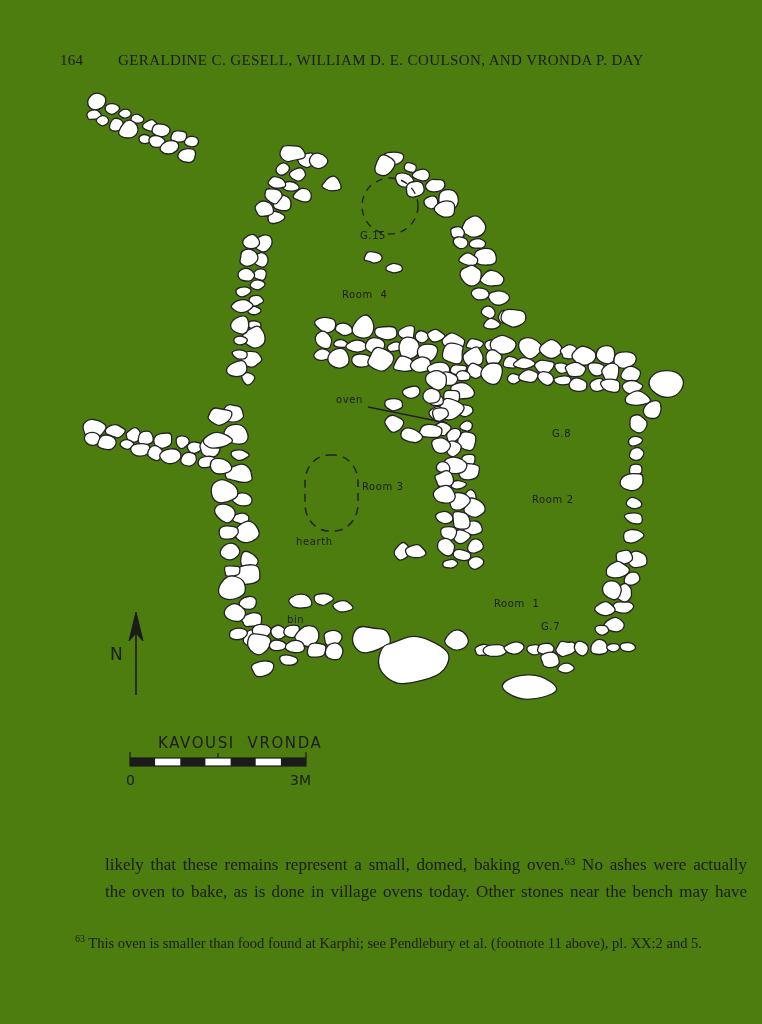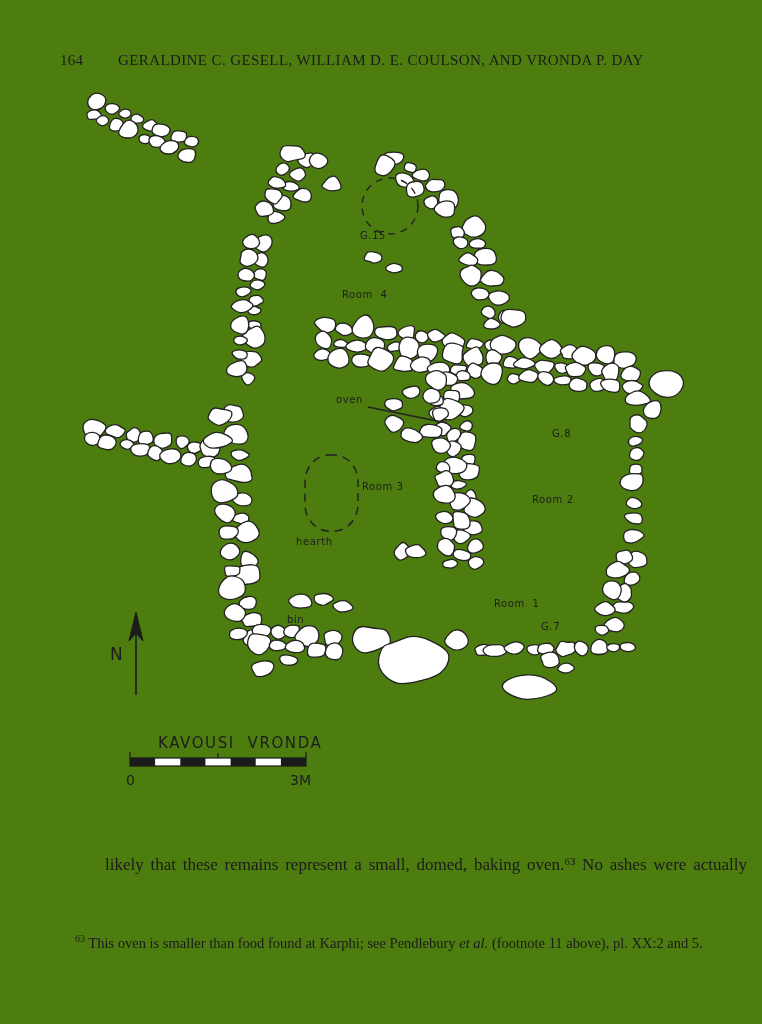--- a/index.html
+++ b/index.html
@@ -47,21 +47,21 @@
     text-align-last:justify;
     white-space:normal;
   }
   
   .footnote{
     position:absolute;left:61px;top:933px;width:642px;
     font-size:14.5px;line-height:21px;
     text-indent:14px;
   }
   .footnote sup{font-size:10px;line-height:0;}
-  .footnote .it{font-style:italic;}
+  .footnote .it{}
 </style>
 </head>
 <body>
 
 <div class="page">
 
   <div class="page-number">164</div>
   <div class="running-header">GERALDINE C. GESELL, WILLIAM D. E. COULSON, AND VRONDA P. DAY</div>
 
   <svg class="plan-svg" id="plan-svg" viewBox="0 0 762 800">
@@ -364,19 +364,20 @@
   <span class="plan-label" style="left:287px;top:614px">bin</span>
   <span class="plan-label" style="left:541px;top:621px">G.7</span>
   <span class="plan-label north" style="left:110px;top:644px">N</span>
   <span class="plan-label site" style="left:158px;top:734px">KAVOUSI  VRONDA</span>
   <span class="plan-label small" style="left:126px;top:772px">0</span>
   <span class="plan-label small" style="left:290px;top:772px">3M</span>
 
 
   <div class="body-text">
     <div class="body-line">likely that these remains represent a small, domed, baking oven.⁶³ No ashes were actually</div>
+    <div class="body-line">the oven to bake, as is done in village ovens today. Other stones near the bench may have</div>
   </div>
 
   <div class="footnote">
     <sup>63</sup><span> This oven is smaller than food found at Karphi; see Pendlebury </span><span class="it">et al.</span><span> (footnote 11 above), pl. XX:2 and 5.</span>
   </div>
 
 </div>
 
 </body></html>

